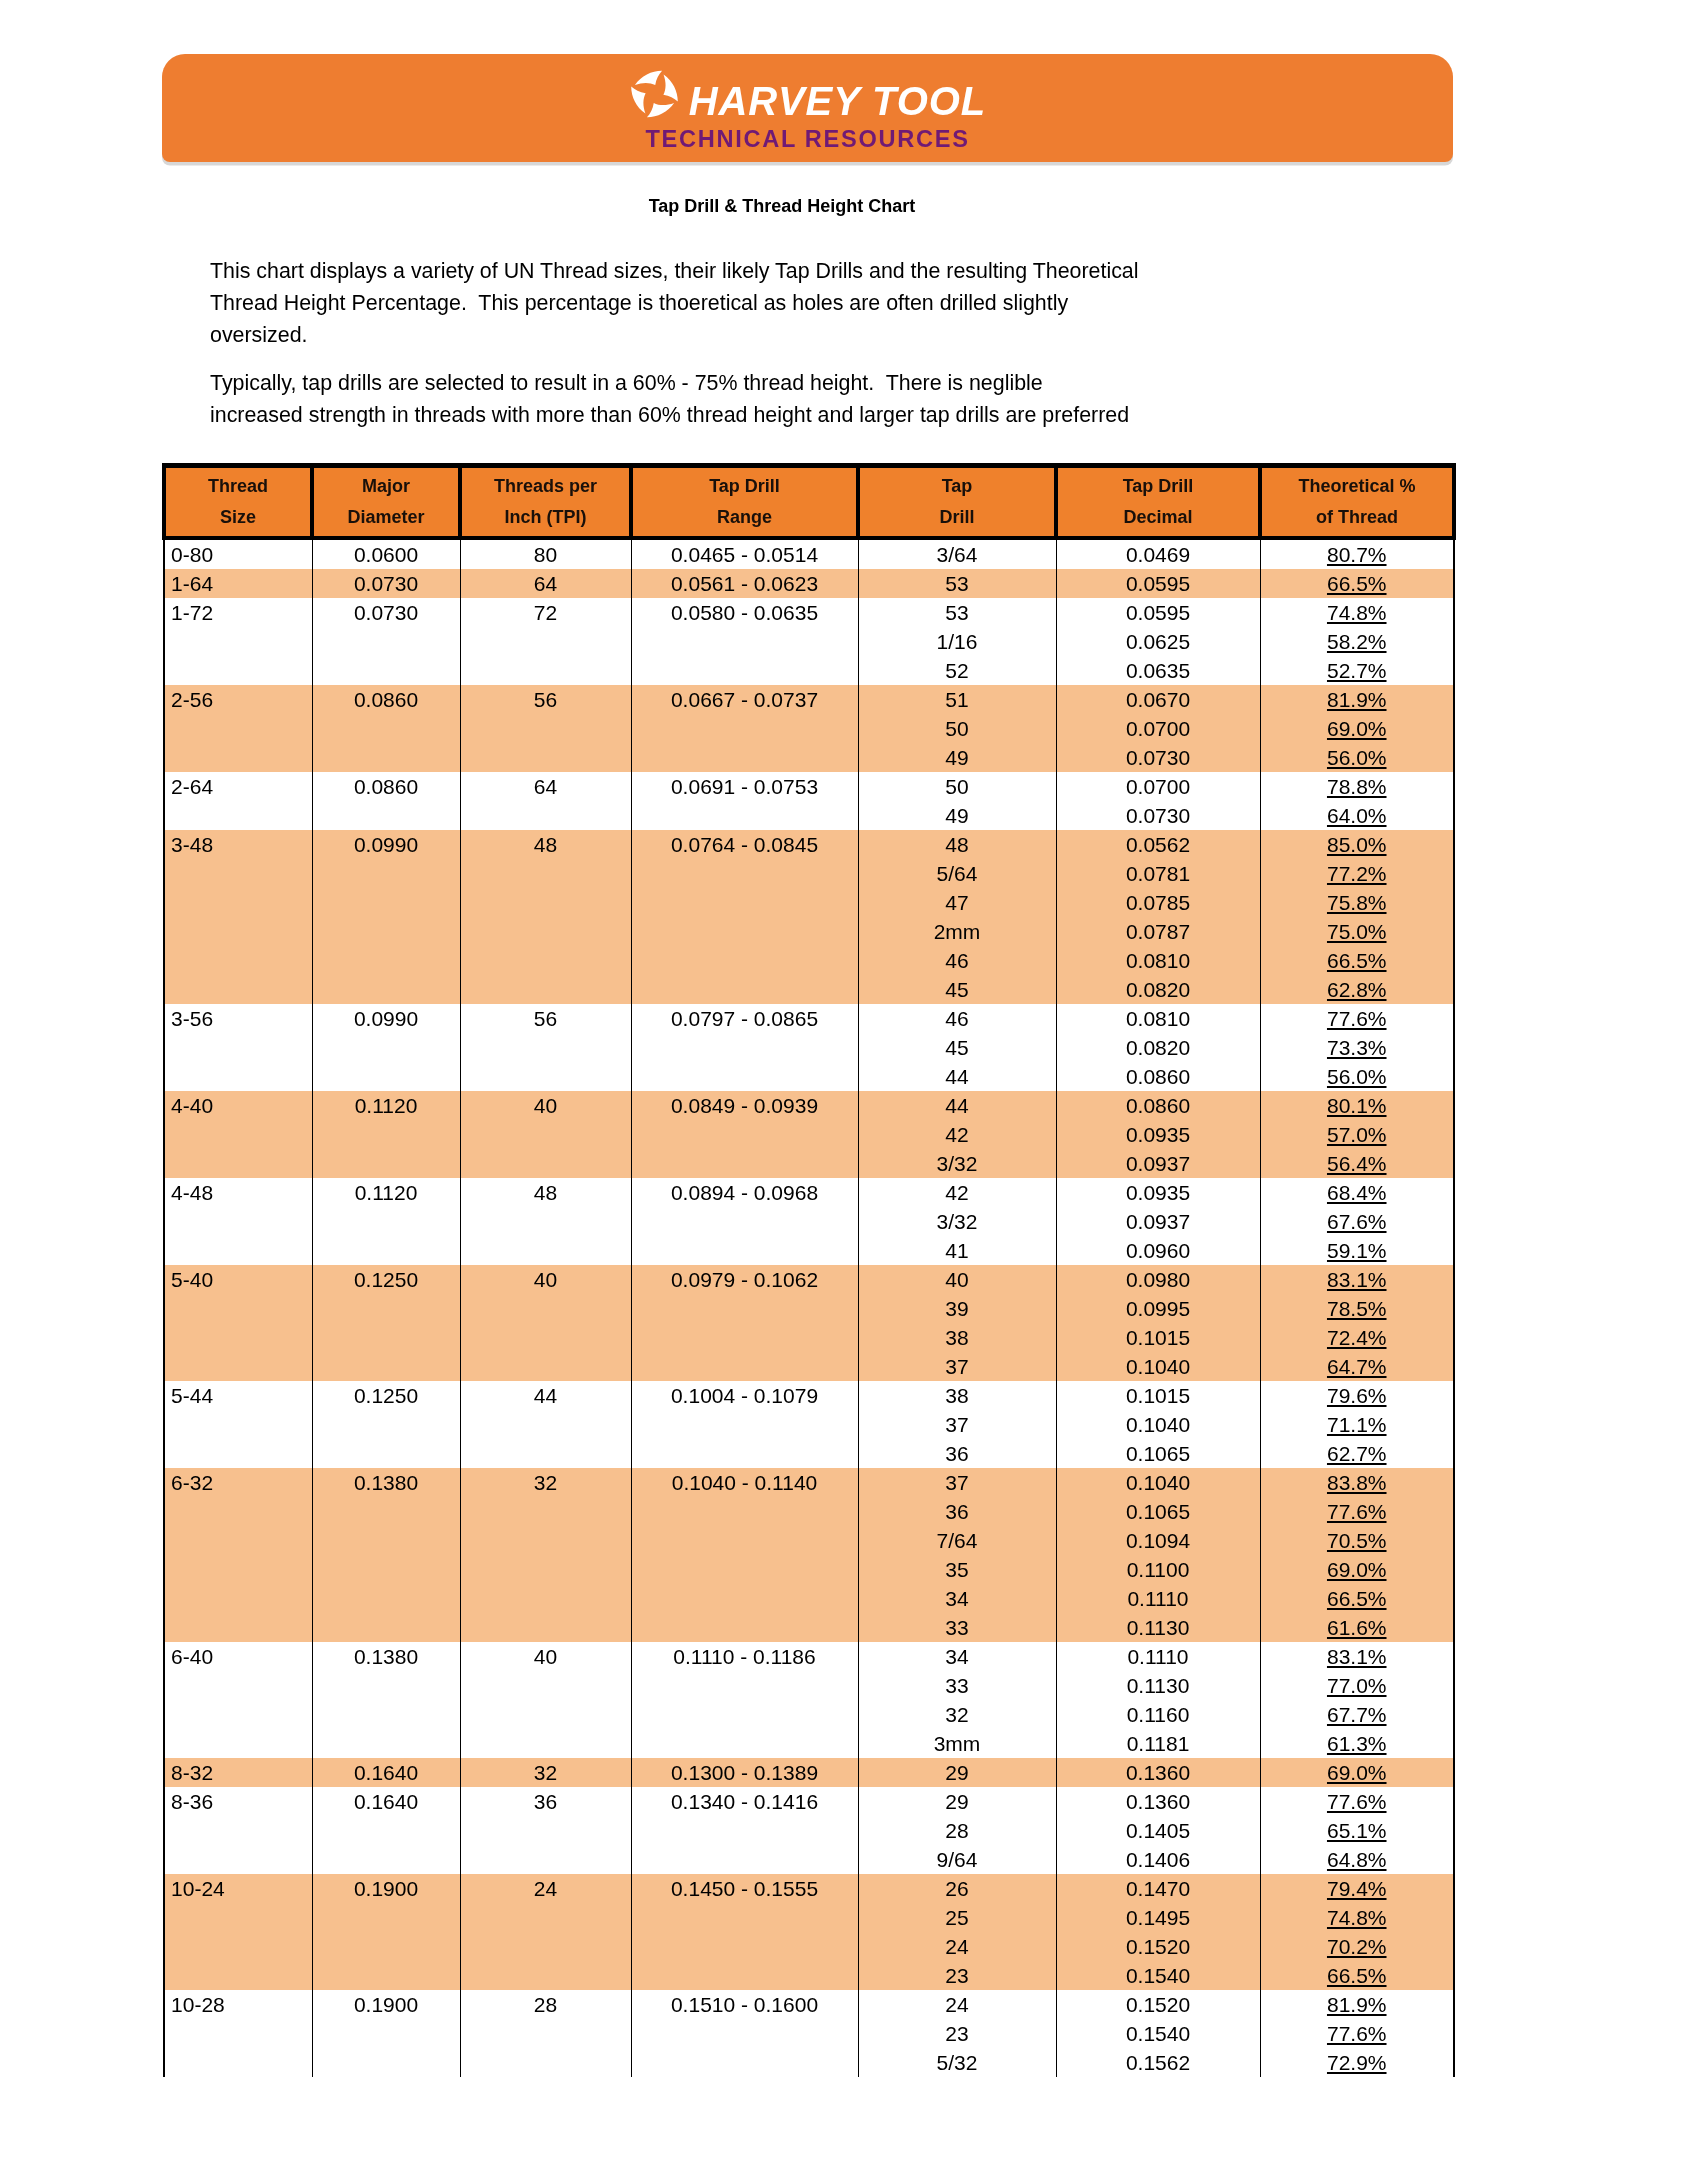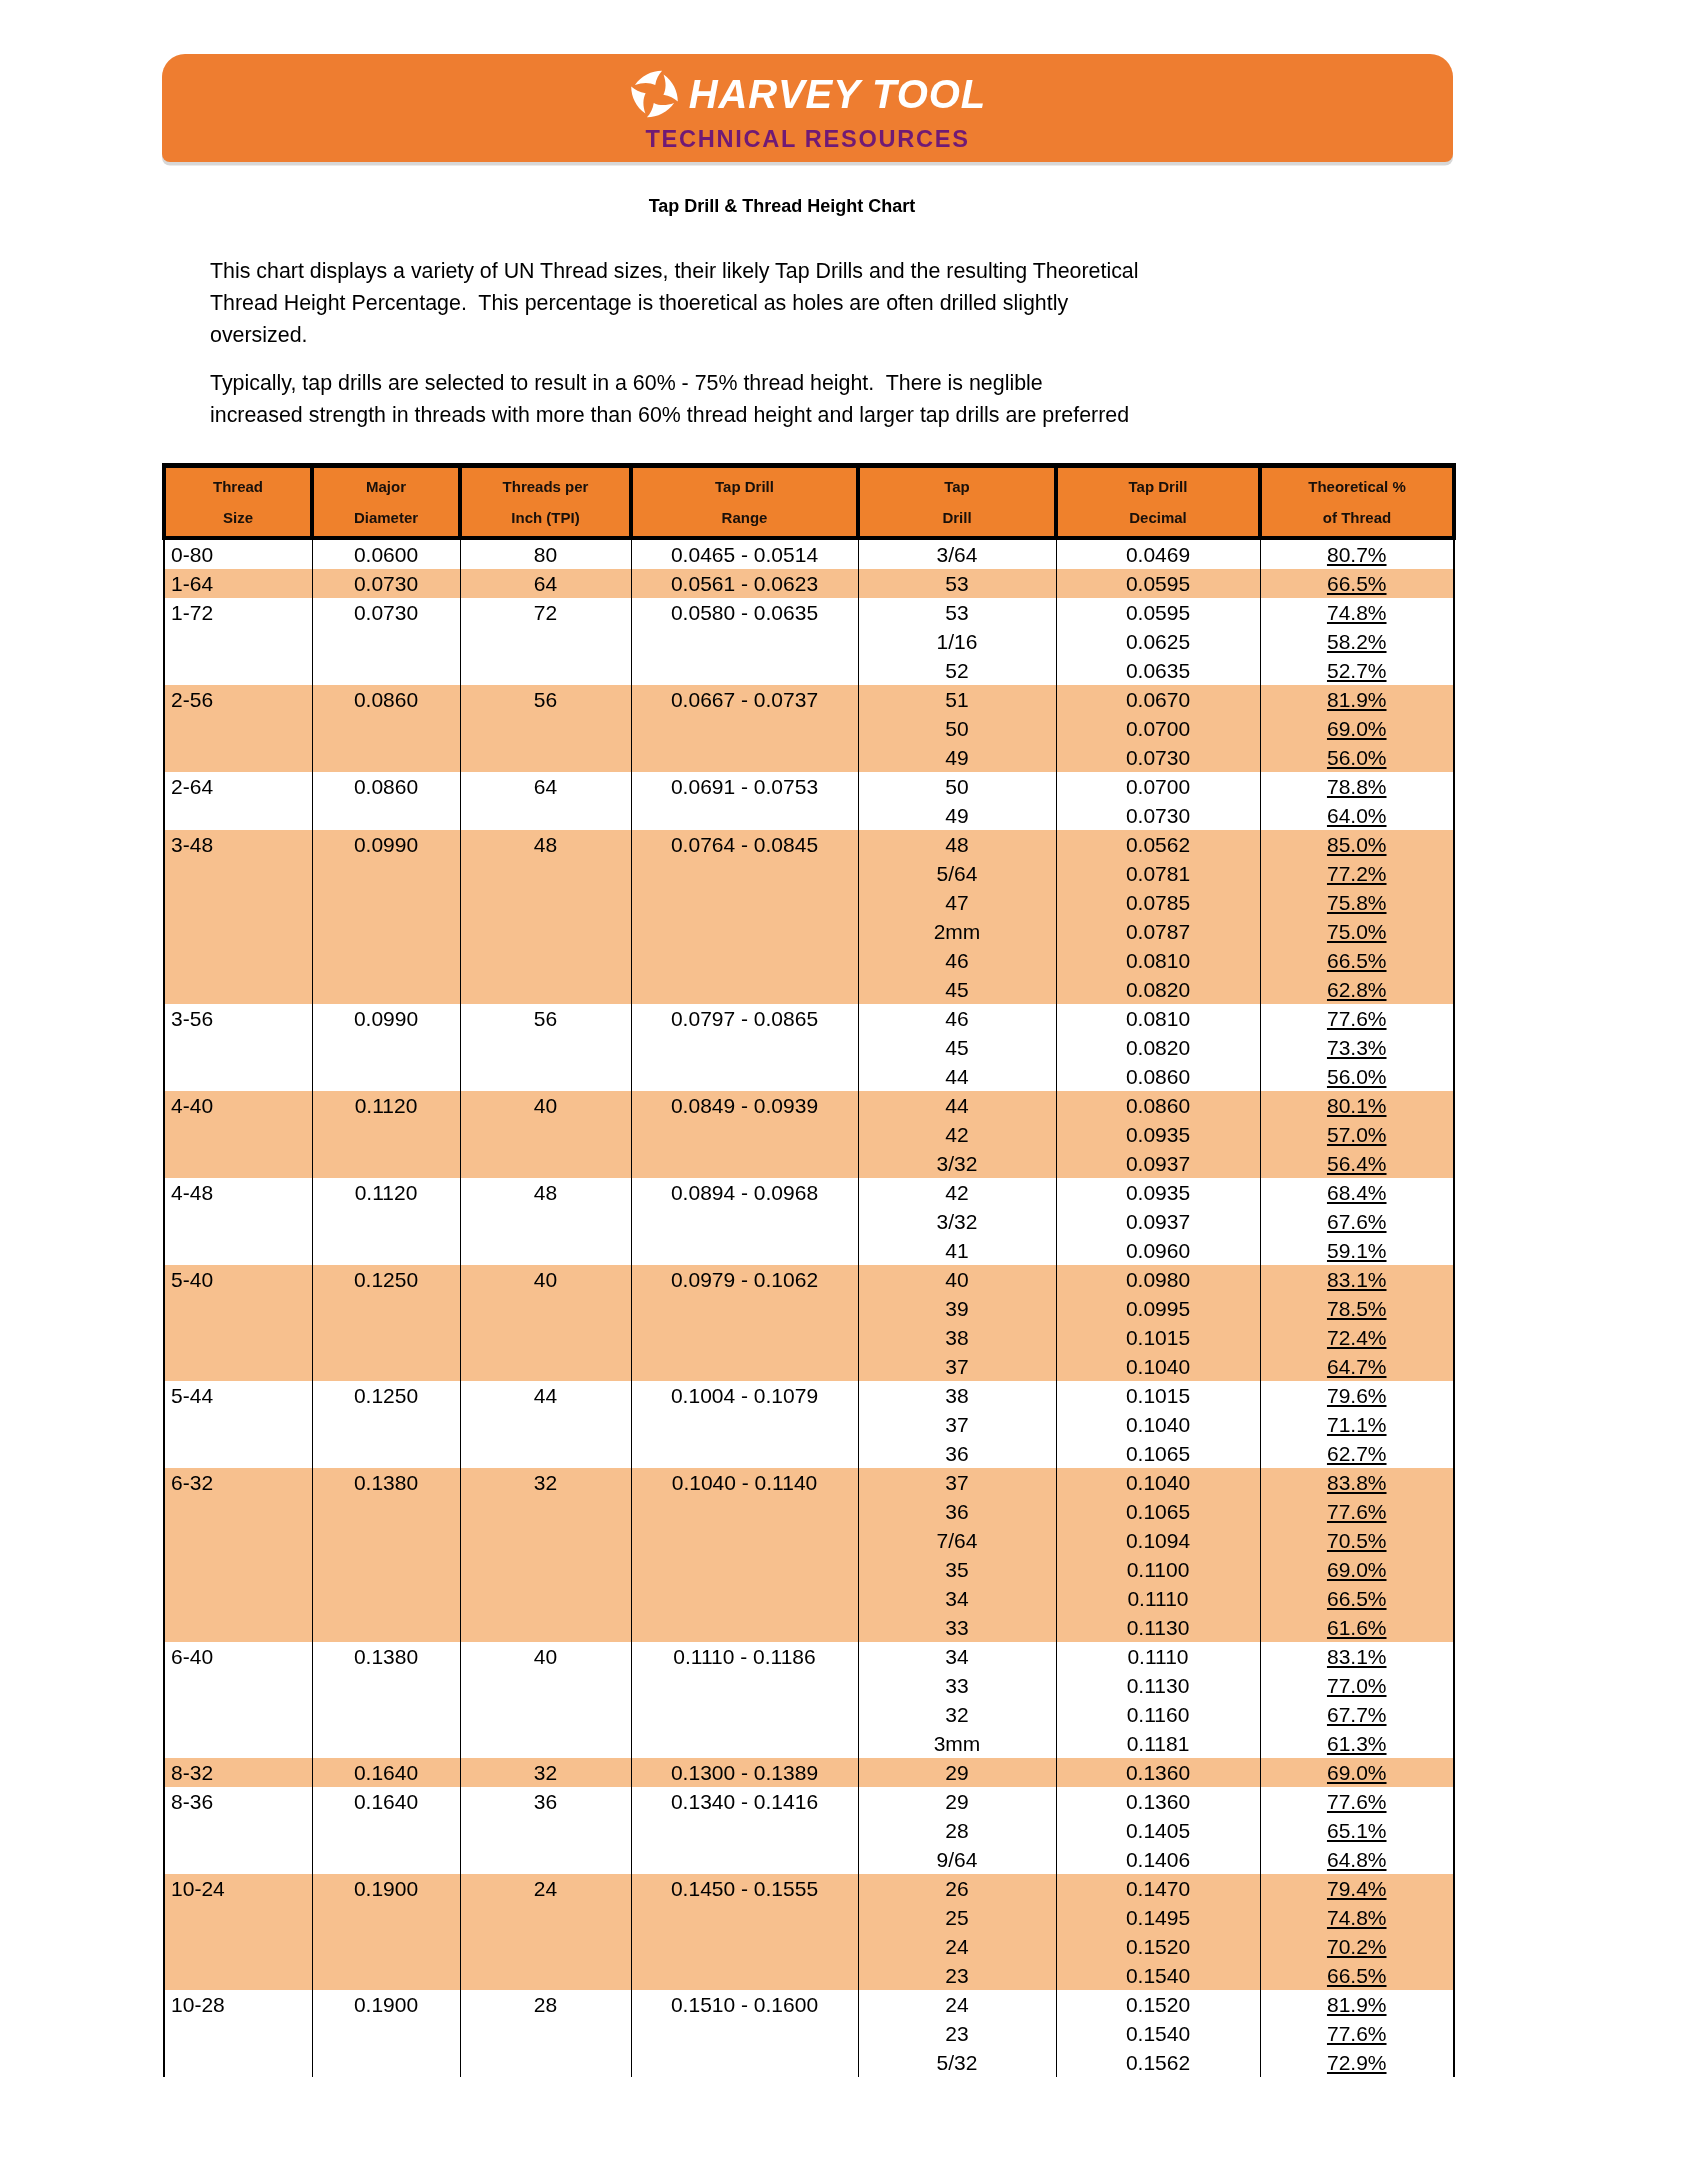--- a/index.html
+++ b/index.html
@@ -16,21 +16,21 @@
   .banner {
     position: absolute;
     left: 162px; top: 54px;
     width: 1291px; height: 108px;
     background: var(--banner-orange, #EE7D30);
     border-radius: 23px 23px 7.9px 7.9px;
     box-shadow: 0 3.5px 0 rgba(140,140,140,0.35);
     display: flex; flex-direction: column;
     align-items: center; justify-content: center;
   }
-  .logo-row { display: flex; align-items: center; gap: 8.7px; margin-top: 1.7px; }
+  .logo-row { display: flex; align-items: flex-end; gap: 8.7px; margin-top: 1.7px; }
   .logo-icon svg { display: block; }
   .brand-name {
     font-size: 40px; font-weight: bold; font-style: italic;
     color: #ffffff; letter-spacing: 0.9px; line-height: 1;
   }
   .tagline {
     margin-top: 7px;
     font-size: 23.6px; font-weight: bold;
     color: #701a75; letter-spacing: 1.7px; line-height: 1;
   }
@@ -56,21 +56,21 @@
   table.tap-table {
     border-collapse: collapse;
     table-layout: fixed;
     width: 1291px;
   }
   table.tap-table th {
     background: var(--header-orange, #EF812C);
     border: 4.4px solid #000;
     border-top-width: 5.2px;
     color: #19100a;
-    font-size: 15px; font-weight: bold;
+    font-size: 18px; font-weight: bold;
     line-height: 31px;
     height: 65px;
     padding: 1.7px 0;
     text-align: center;
     vertical-align: middle;
     white-space: pre-line;
   }
   table.tap-table td {
     height: 29px;
     padding: 0;

